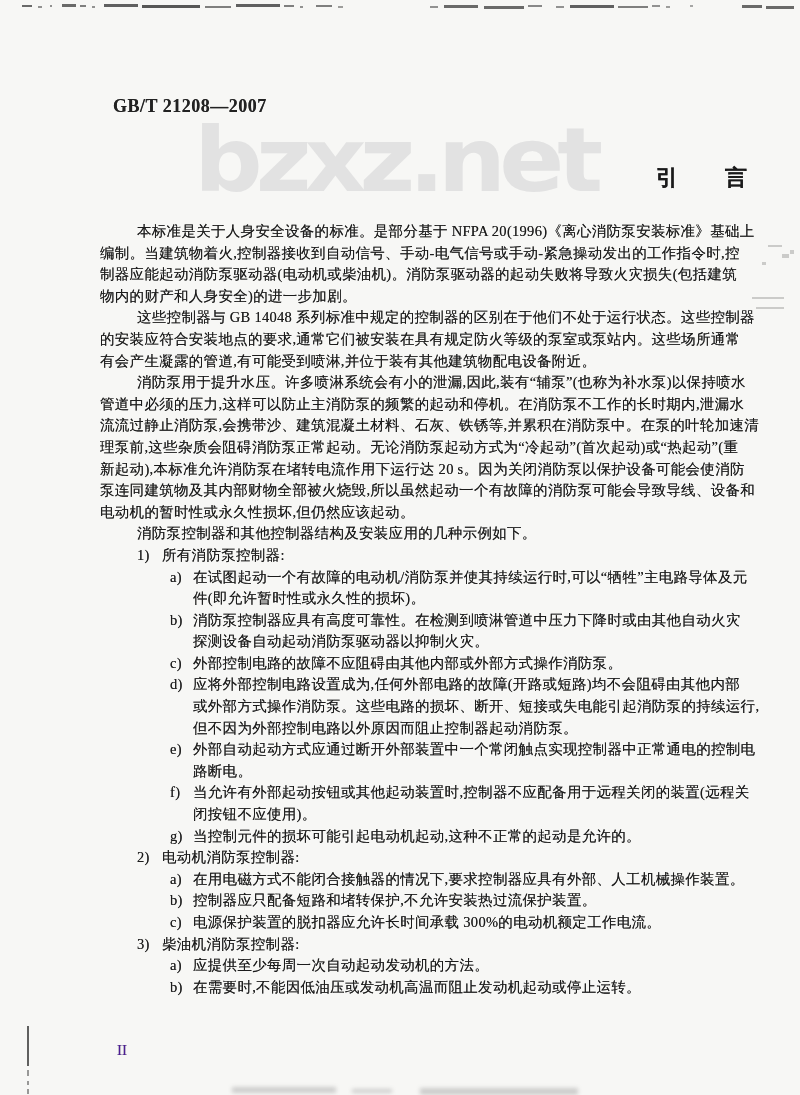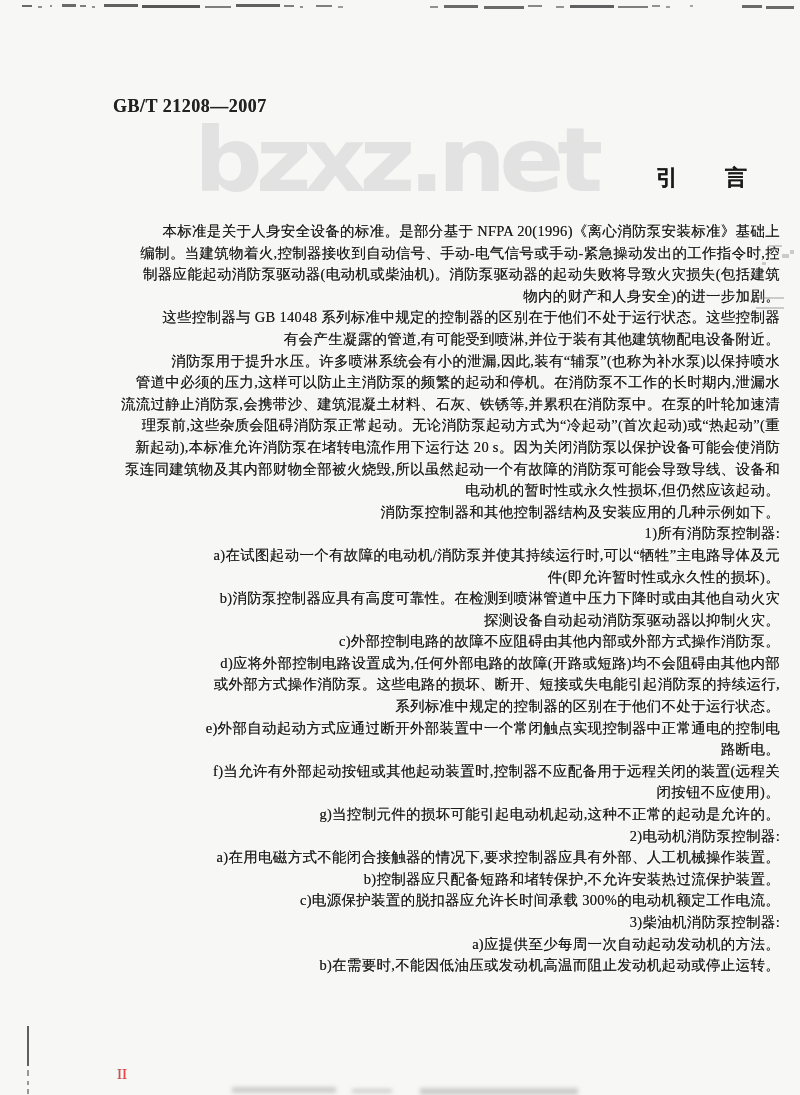--- a/index.html
+++ b/index.html
@@ -25,40 +25,39 @@
     transform:scaleY(.92);transform-origin:top left;
     user-select:none;white-space:nowrap;
   }
   .doc-title{
     position:absolute;left:100px;top:163px;width:648px;
     text-align:right;font-size:22px;font-weight:bold;
     letter-spacing:1px;color:#1a1a1a;z-index:3;
     text-shadow:0 0 .5px rgba(30,30,30,.8);
   }
   #text-block{
-    position:absolute;left:100px;top:221px;width:680px;z-index:2;text-align:right;
+    position:absolute;left:100px;top:221px;width:680px;z-index:2;
   }
   .line{
     height:21.6px;line-height:21.6px;font-size:14.5px;
     letter-spacing:.3px;white-space:nowrap;
     text-shadow:0 0 .5px rgba(35,35,35,.75);
   }
   .ind-margin{padding-left:0;}
   .ind-first{padding-left:37px;}
   .ind-list1{padding-left:37px;}
   .ind-list2{padding-left:70px;}
   .ind-cont2{padding-left:93px;}
   .mk1{display:inline-block;width:25px;}
   .mk2{display:inline-block;width:23px;}
 
   .page-number{
     position:absolute;left:117px;top:1042px;
-    font-size:15px;color:#ef4444;z-index:3;
+    font-size:15px;color:#4c1d95;z-index:3;
     text-shadow:0 0 .5px rgba(35,35,35,.6);
-    margin-top:24px;
   }
 
   .artifact{position:absolute;background:#2e2e2e;z-index:4;}
   .artifact.soft{background:#9a9a9a;filter:blur(2px);opacity:.45;}
   .artifact.speck{background:#8a8a8a;opacity:.4;filter:blur(.4px);}
   .artifact.edge{background:#3a3a3a;opacity:.8;}
 </style>
 </head>
 <body>
 
@@ -69,38 +68,39 @@
   <div class="header-code">GB/T 21208—2007</div>
 
   <div class="doc-title">引　　言</div>
 
   <div id="text-block">
       <div class="line ind-first"><span>本标准是关于人身安全设备的标准。是部分基于 NFPA 20(1996)《离心消防泵安装标准》基础上</span></div>
       <div class="line ind-margin"><span>编制。当建筑物着火,控制器接收到自动信号、手动-电气信号或手动-紧急操动发出的工作指令时,控</span></div>
       <div class="line ind-margin"><span>制器应能起动消防泵驱动器(电动机或柴油机)。消防泵驱动器的起动失败将导致火灾损失(包括建筑</span></div>
       <div class="line ind-margin"><span>物内的财产和人身安全)的进一步加剧。</span></div>
       <div class="line ind-first"><span>这些控制器与 GB 14048 系列标准中规定的控制器的区别在于他们不处于运行状态。这些控制器</span></div>
+      <div class="line ind-margin"><span>的安装应符合安装地点的要求,通常它们被安装在具有规定防火等级的泵室或泵站内。这些场所通常</span></div>
       <div class="line ind-margin"><span>有会产生凝露的管道,有可能受到喷淋,并位于装有其他建筑物配电设备附近。</span></div>
       <div class="line ind-first"><span>消防泵用于提升水压。许多喷淋系统会有小的泄漏,因此,装有“辅泵”(也称为补水泵)以保持喷水</span></div>
       <div class="line ind-margin"><span>管道中必须的压力,这样可以防止主消防泵的频繁的起动和停机。在消防泵不工作的长时期内,泄漏水</span></div>
       <div class="line ind-margin"><span>流流过静止消防泵,会携带沙、建筑混凝土材料、石灰、铁锈等,并累积在消防泵中。在泵的叶轮加速清</span></div>
       <div class="line ind-margin"><span>理泵前,这些杂质会阻碍消防泵正常起动。无论消防泵起动方式为“冷起动”(首次起动)或“热起动”(重</span></div>
       <div class="line ind-margin"><span>新起动),本标准允许消防泵在堵转电流作用下运行达 20 s。因为关闭消防泵以保护设备可能会使消防</span></div>
       <div class="line ind-margin"><span>泵连同建筑物及其内部财物全部被火烧毁,所以虽然起动一个有故障的消防泵可能会导致导线、设备和</span></div>
       <div class="line ind-margin"><span>电动机的暂时性或永久性损坏,但仍然应该起动。</span></div>
       <div class="line ind-first"><span>消防泵控制器和其他控制器结构及安装应用的几种示例如下。</span></div>
       <div class="line ind-list1"><span class="mk1">1)</span><span>所有消防泵控制器:</span></div>
       <div class="line ind-list2"><span class="mk2">a)</span><span>在试图起动一个有故障的电动机/消防泵并使其持续运行时,可以“牺牲”主电路导体及元</span></div>
       <div class="line ind-cont2"><span>件(即允许暂时性或永久性的损坏)。</span></div>
       <div class="line ind-list2"><span class="mk2">b)</span><span>消防泵控制器应具有高度可靠性。在检测到喷淋管道中压力下降时或由其他自动火灾</span></div>
       <div class="line ind-cont2"><span>探测设备自动起动消防泵驱动器以抑制火灾。</span></div>
       <div class="line ind-list2"><span class="mk2">c)</span><span>外部控制电路的故障不应阻碍由其他内部或外部方式操作消防泵。</span></div>
       <div class="line ind-list2"><span class="mk2">d)</span><span>应将外部控制电路设置成为,任何外部电路的故障(开路或短路)均不会阻碍由其他内部</span></div>
       <div class="line ind-cont2"><span>或外部方式操作消防泵。这些电路的损坏、断开、短接或失电能引起消防泵的持续运行,</span></div>
-      <div class="line ind-cont2"><span>系列标准中规定的控制器的区别在于他们不处于运行状态。</span></div>
+      <div class="line ind-cont2"><span>但不因为外部控制电路以外原因而阻止控制器起动消防泵。</span></div>
       <div class="line ind-list2"><span class="mk2">e)</span><span>外部自动起动方式应通过断开外部装置中一个常闭触点实现控制器中正常通电的控制电</span></div>
       <div class="line ind-cont2"><span>路断电。</span></div>
       <div class="line ind-list2"><span class="mk2">f)</span><span>当允许有外部起动按钮或其他起动装置时,控制器不应配备用于远程关闭的装置(远程关</span></div>
       <div class="line ind-cont2"><span>闭按钮不应使用)。</span></div>
       <div class="line ind-list2"><span class="mk2">g)</span><span>当控制元件的损坏可能引起电动机起动,这种不正常的起动是允许的。</span></div>
       <div class="line ind-list1"><span class="mk1">2)</span><span>电动机消防泵控制器:</span></div>
       <div class="line ind-list2"><span class="mk2">a)</span><span>在用电磁方式不能闭合接触器的情况下,要求控制器应具有外部、人工机械操作装置。</span></div>
       <div class="line ind-list2"><span class="mk2">b)</span><span>控制器应只配备短路和堵转保护,不允许安装热过流保护装置。</span></div>
       <div class="line ind-list2"><span class="mk2">c)</span><span>电源保护装置的脱扣器应允许长时间承载 300%的电动机额定工作电流。</span></div>
       <div class="line ind-list1"><span class="mk1">3)</span><span>柴油机消防泵控制器:</span></div>

